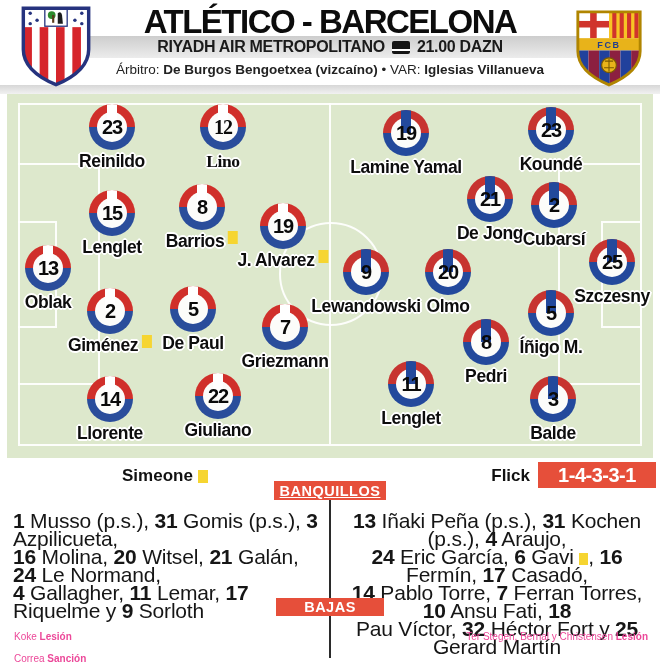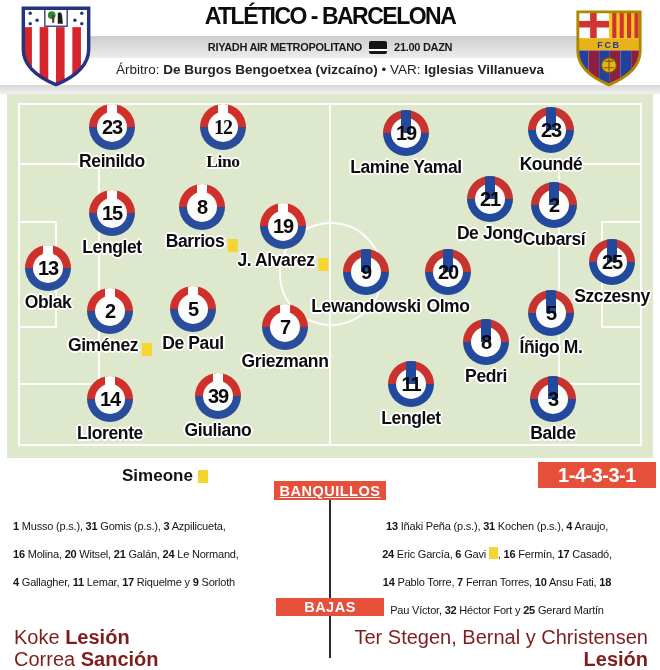--- a/index.html
+++ b/index.html
@@ -4,26 +4,26 @@
 <style>
   html,body{margin:0;padding:0;background:#fff;}
   #stage{
     position:relative;width:660px;height:670px;overflow:hidden;
     font-family:"Liberation Sans",sans-serif;background:#fff;color:#111;
     --banner-red:#e64f3a; --atl-red:#d02f2a; --atl-blue:#2a4d9b;
     --bar-red:#c73430; --bar-blue:#23499c; --pitch:#dde8cc; --yc:#f6d531;
   }
   .abs{position:absolute;}
   
-  #title{left:0;top:3px;width:660px;text-align:center;font-size:23px;font-weight:bold;
+  #title{left:0;top:3px;width:660px;text-align:center;font-size:33px;font-weight:bold;
     letter-spacing:-1.5px;color:#0c0c0c;}
   #venue-band{left:82px;top:36px;width:496px;height:22px;
     background:linear-gradient(180deg,#cdcdcd,#ececec);
     display:flex;align-items:center;justify-content:center;gap:7px;}
-  #venue-band .vtxt{font-size:11px;font-weight:bold;letter-spacing:-0.3px;color:#1a1a1a;white-space:nowrap;}
+  #venue-band .vtxt{font-size:16px;font-weight:bold;letter-spacing:-0.3px;color:#1a1a1a;white-space:nowrap;}
   .tv{display:inline-block;width:18px;height:13px;border-radius:2px;
     background:linear-gradient(#151515 0 64%,#fff 64% 76%,#151515 76% 100%);}
   #ref-line{left:0;top:62px;width:660px;text-align:center;font-size:13.5px;color:#222;white-space:nowrap;}
   #ref-line b{font-weight:bold;}
   #hdr-strip{left:0;top:85px;width:660px;height:9px;background:linear-gradient(180deg,#d7d7d7,#f1f1f1);}
   .crest{width:92px;height:86px;}
   
   #pitch{left:7px;top:94px;width:646px;height:364px;background:var(--pitch);}
   .pl{position:absolute;border:2px solid rgba(255,255,255,.92);background:transparent;}
   .pline{position:absolute;background:rgba(255,255,255,.92);}
@@ -36,43 +36,43 @@
   .ring::before{content:"";position:absolute;left:18px;top:0;width:10px;height:23px;z-index:1;}
   .ring.home{background:linear-gradient(180deg,var(--atl-red) 0 50%,var(--atl-blue) 50% 100%);}
   .ring.home::before{background:#fff;}
   .ring.away{background:linear-gradient(180deg,var(--bar-red) 0 50%,var(--bar-blue) 50% 100%);}
   .ring.away::before{background:var(--bar-blue);}
   .num{position:relative;z-index:2;font-size:20px;font-weight:bold;color:#0a0a0a;letter-spacing:-1px;}
   .pname{position:absolute;top:47px;left:50%;transform:translateX(-50%);
     white-space:nowrap;font-size:17.5px;font-weight:bold;letter-spacing:-0.4px;color:#0d0d0d;
     text-shadow:-2px 0 0 #fff,2px 0 0 #fff,0 -2px 0 #fff,0 2px 0 #fff,
       -1px -1px 0 #fff,1px 1px 0 #fff,1px -1px 0 #fff,-1px 1px 0 #fff;
-    display:flex;align-items:flex-end;gap:4px;}
+    display:flex;align-items:flex-start;gap:4px;}
   .yc{display:inline-block;width:10px;height:13px;background:var(--yc);}
   
   .fbox{background:var(--banner-red);color:#fff;font-weight:bold;font-size:20px;
     letter-spacing:-0.5px;display:flex;align-items:center;justify-content:center;height:26px;}
   #f-home{left:16px;top:462px;width:93px;}
   #f-away{left:538px;top:462px;width:118px;}
   .coach{top:466px;font-size:17px;font-weight:bold;color:#111;display:flex;align-items:center;gap:5px;}
   #coach-home{left:122px;text-align:right;}
   #coach-away{left:0;top:466px;width:530px;justify-content:flex-end;position:absolute;display:flex;}
   .redbanner{background:var(--banner-red);color:#fff;font-weight:bold;font-size:14.5px;
     letter-spacing:0.5px;display:flex;align-items:center;justify-content:center;z-index:4;}
   #banquillos-banner{left:274px;top:481px;width:112px;height:19px;text-decoration:underline;}
   #bajas-banner{left:276px;top:598px;width:108px;height:18px;}
   #divider{left:329px;top:498px;width:2px;height:160px;background:#2b2b2b;z-index:2;}
   
-  .bench-col{top:512px;font-size:11px;line-height:28px;color:#161616;letter-spacing:-0.2px;}
+  .bench-col{top:512px;font-size:21px;line-height:18px;color:#161616;letter-spacing:-0.2px;}
   .bench-col b{font-weight:bold;}
   #bench-home{left:13px;width:310px;text-align:left;}
   #bench-away{left:338px;width:318px;text-align:center;}
   .yc-inline{display:inline-block;width:9px;height:12px;background:var(--yc);vertical-align:-1px;}
   
-  .bajas-col{font-size:20px;line-height:22px;color:#7f1d1d;}
+  .bajas-col{font-size:10px;line-height:22px;color:#ec4899;}
   .bajas-col b{font-weight:bold;}
   #bajas-home{left:14px;top:626px;text-align:left;}
   #bajas-away{left:330px;top:626px;width:318px;text-align:right;}
 </style>
 </head>
 <body>
 
 <div id="stage" style="--banner-red: #e64f3a; --atl-red: #d02f2a; --atl-blue: #2a4d9b; --bar-red: #c73430; --bar-blue: #23499c; --pitch: #dde8cc; --yc: #f6d531;">
 
   <div class="abs" id="hdr-strip"></div>
@@ -239,21 +239,21 @@
       <div class="player" style="left: 87px; top: 376px;">
         <div class="ring home">
           <span class="num">14</span>
         </div>
         <div class="pname">
           <span>Llorente</span>
         </div>
       </div>
       <div class="player" style="left: 195px; top: 373px;">
         <div class="ring home">
-          <span class="num">39</span>
+          <span class="num">22</span>
         </div>
         <div class="pname">
           <span>Giuliano</span>
         </div>
       </div>
       <div class="player" style="left: 383px; top: 110px;">
         <div class="ring away">
           <span class="num">19</span>
         </div>
         <div class="pname">
@@ -339,20 +339,23 @@
         <div class="pname">
           <span>Balde</span>
         </div>
       </div>
     </div>
 
   <div class="abs coach" id="coach-home">
     <span>Simeone</span>
     <span class="yc"></span>
   </div>
+  <div class="abs coach" id="coach-away">
+    <span>Flick</span>
+  </div>
   <div class="abs fbox" id="f-away">1-4-3-3-1</div>
 
   <div class="abs" id="divider"></div>
   <div class="abs redbanner" id="banquillos-banner">BANQUILLOS</div>
   <div class="abs bench-col" id="bench-home"><b>1</b> Musso (p.s.), <b>31</b> Gomis (p.s.), <b>3</b> Azpilicueta,<br><b>16</b> Molina, <b>20</b> Witsel, <b>21</b> Galán, <b>24</b> Le Normand,<br><b>4</b> Gallagher, <b>11</b> Lemar, <b>17</b> Riquelme y <b>9</b> Sorloth</div>
   <div class="abs bench-col" id="bench-away"><b>13</b> Iñaki Peña (p.s.), <b>31</b> Kochen (p.s.), <b>4</b> Araujo,<br><b>24</b> Eric García, <b>6</b> Gavi <span class="yc-inline"></span>, <b>16</b> Fermín, <b>17</b> Casadó,<br><b>14</b> Pablo Torre, <b>7</b> Ferran Torres, <b>10</b> Ansu Fati, <b>18</b><br>Pau Víctor, <b>32</b> Héctor Fort y <b>25</b> Gerard Martín</div>
 
   <div class="abs redbanner" id="bajas-banner">BAJAS</div>
   <div class="abs bajas-col" id="bajas-home">Koke <b>Lesión</b><br>Correa <b>Sanción</b></div>
   <div class="abs bajas-col" id="bajas-away">Ter Stegen, Bernal y Christensen <b>Lesión</b></div>

